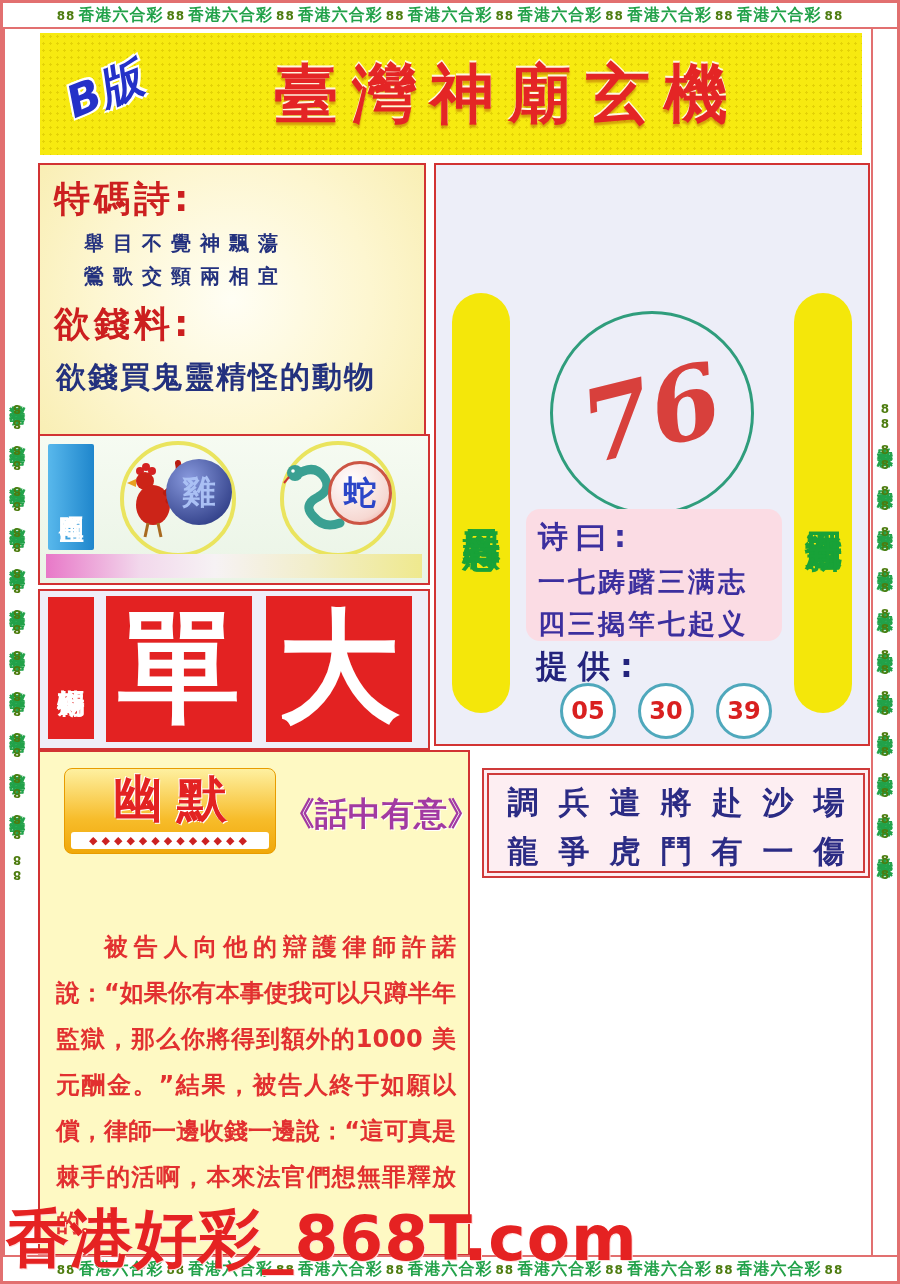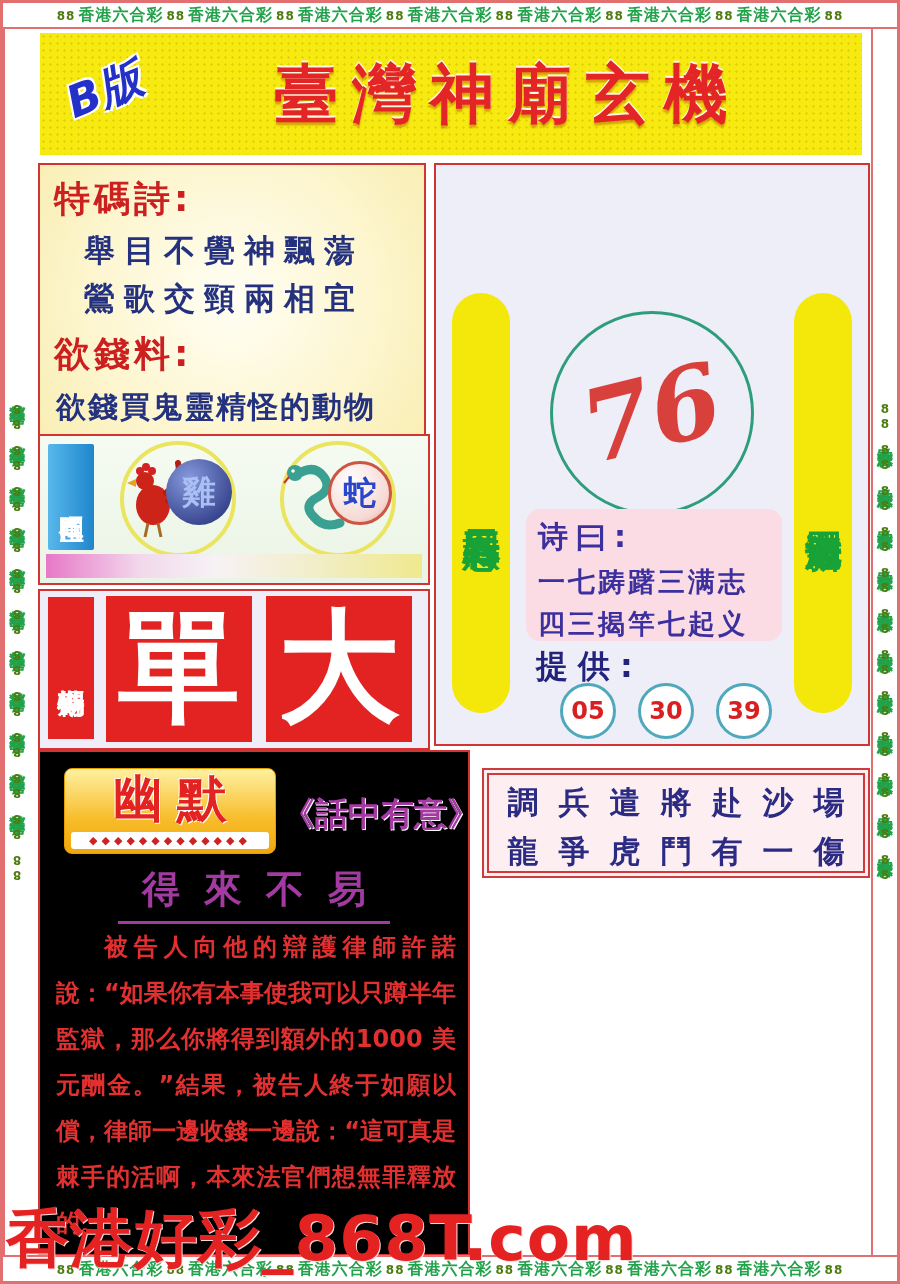--- a/index.html
+++ b/index.html
@@ -28,21 +28,21 @@
           font-weight:900;font-style:italic;
           text-shadow:2px 2px 0 #fff,-2px -2px 0 #fff,2px -2px 0 #fff,-2px 2px 0 #fff;}
   .banner-title{left:128px;right:14px;top:50%;transform:translateY(-50%);text-align:center;
           color:#e42525;font-size:64px;font-weight:900;letter-spacing:14px;white-space:nowrap;
           text-shadow:0 -2px 0 #fff8e0,0 3px 2px rgba(150,30,0,.35);}
   
   .poem-box{left:38px;top:163px;width:388px;height:302px;border:2px solid #d23333;
           background:radial-gradient(circle at 50% 45%,#fffef4 0%,#fdf6d0 55%,#f8edaf 100%);
           padding:10px 10px 12px 14px;box-sizing:border-box;}
   .poem-label{color:#cc1f1f;font-size:36px;font-weight:900;letter-spacing:4px;}
-  .poem-line{color:#23317e;font-size:31px;font-weight:900;letter-spacing:9px;margin:6px 0 0 30px;white-space:nowrap;}
+  .poem-line{color:#23317e;font-size:20px;font-weight:900;letter-spacing:9px;margin:6px 0 0 30px;white-space:nowrap;}
   .poem-line3{color:#23317e;font-size:30px;font-weight:900;letter-spacing:2px;margin:8px 0 12px 2px;white-space:nowrap;}
   
   .oracle-box{left:434px;top:163px;width:432px;height:579px;border:2px solid #d23333;background:#edeef8;}
   .oracle-title{top:16px;width:100%;text-align:center;color:#23237c;font-size:46px;font-weight:900;
           letter-spacing:10px;text-shadow:2px 2px 0 #fff;white-space:nowrap;}
   .pill{top:128px;width:58px;height:420px;background:#f4e70a;border-radius:29px;color:#18a238;
           font-weight:900;font-size:37px;writing-mode:vertical-rl;text-orientation:upright;
           text-align:center;line-height:58px;}
   .pill-left{left:16px;}
   .pill-right{right:16px;}
@@ -79,21 +79,21 @@
   .sq{top:5px;width:146px;height:146px;background:#e32222;color:#fff;display:flex;align-items:center;
           justify-content:center;font-size:122px;font-weight:900;}
   .sq1{left:66px;}  .sq2{left:226px;}
   
   .calli-box{left:482px;top:768px;width:384px;height:106px;border:2px solid #cf3a3a;background:#fdeef2;
           box-shadow:inset 0 0 0 3px #fdeef2,inset 0 0 0 5px #cf3a3a;
           font-family:"DejaVu Serif","Liberation Serif",serif;}
   .calli-line{text-align:center;color:#2b2b84;font-size:31px;font-weight:bold;letter-spacing:20px;
           padding-left:20px;margin-top:7px;white-space:nowrap;}
   
-  .humor-box{left:38px;top:750px;width:428px;height:502px;border:2px solid #d23333;background:#000000;}
+  .humor-box{left:38px;top:750px;width:428px;height:502px;border:2px solid #d23333;background:#fef9c3;}
   .hbadge{left:24px;top:16px;width:212px;height:86px;background:linear-gradient(#fef0a0,#f7bc2a 60%,#f0a80a);
           border-radius:8px;border:1px solid #e89c00;text-align:center;box-sizing:border-box;}
   .hbadge-text{display:block;font-size:50px;font-weight:900;color:#e32222;letter-spacing:14px;
           padding-left:14px;line-height:60px;text-shadow:1px 1px 0 #fff,-1px -1px 0 #fff;}
   .hdecor{position:absolute;left:6px;right:6px;bottom:4px;height:17px;background:#fff;border-radius:3px;
           color:#cc2222;font-size:11px;letter-spacing:4px;line-height:17px;overflow:hidden;text-align:center;}
   .hsubtitle{left:242px;top:40px;font-size:33px;font-weight:900;color:#a23aa2;white-space:nowrap;
           text-shadow:1px 1px 0 #fff;}
   .htitle-wrap{top:112px;width:100%;text-align:center;}
   .htitle{display:inline-block;color:#a23aa2;font-size:38px;font-weight:900;letter-spacing:24px;
@@ -189,19 +189,16 @@
   <div class="calli-line" style="margin-top:12px;">調兵遣將赴沙場</div>
   <div class="calli-line">龍爭虎鬥有一傷</div>
 </div>
 
 <div class="abs humor-box">
   <div class="abs hbadge">
     <span class="hbadge-text">幽默</span>
     <div class="hdecor">◆◆◆◆◆◆◆◆◆◆◆◆◆</div>
   </div>
   <div class="abs hsubtitle">《話中有意》</div>
-  <div class="abs htitle-wrap">
-    <span class="htitle">得來不易</span>
-  </div>
   <div class="abs hbody">被告人向他的辯護律師許諾說：“如果你有本事使我可以只蹲半年監獄，那么你將得到額外的1000 美元酬金。”結果，被告人終于如願以償，律師一邊收錢一邊說：“這可真是棘手的活啊，本來法官們想無罪釋放的。”</div>
 </div>
 
 <div class="abs watermark">香港好彩_868T.com</div>
 
 </body></html>

